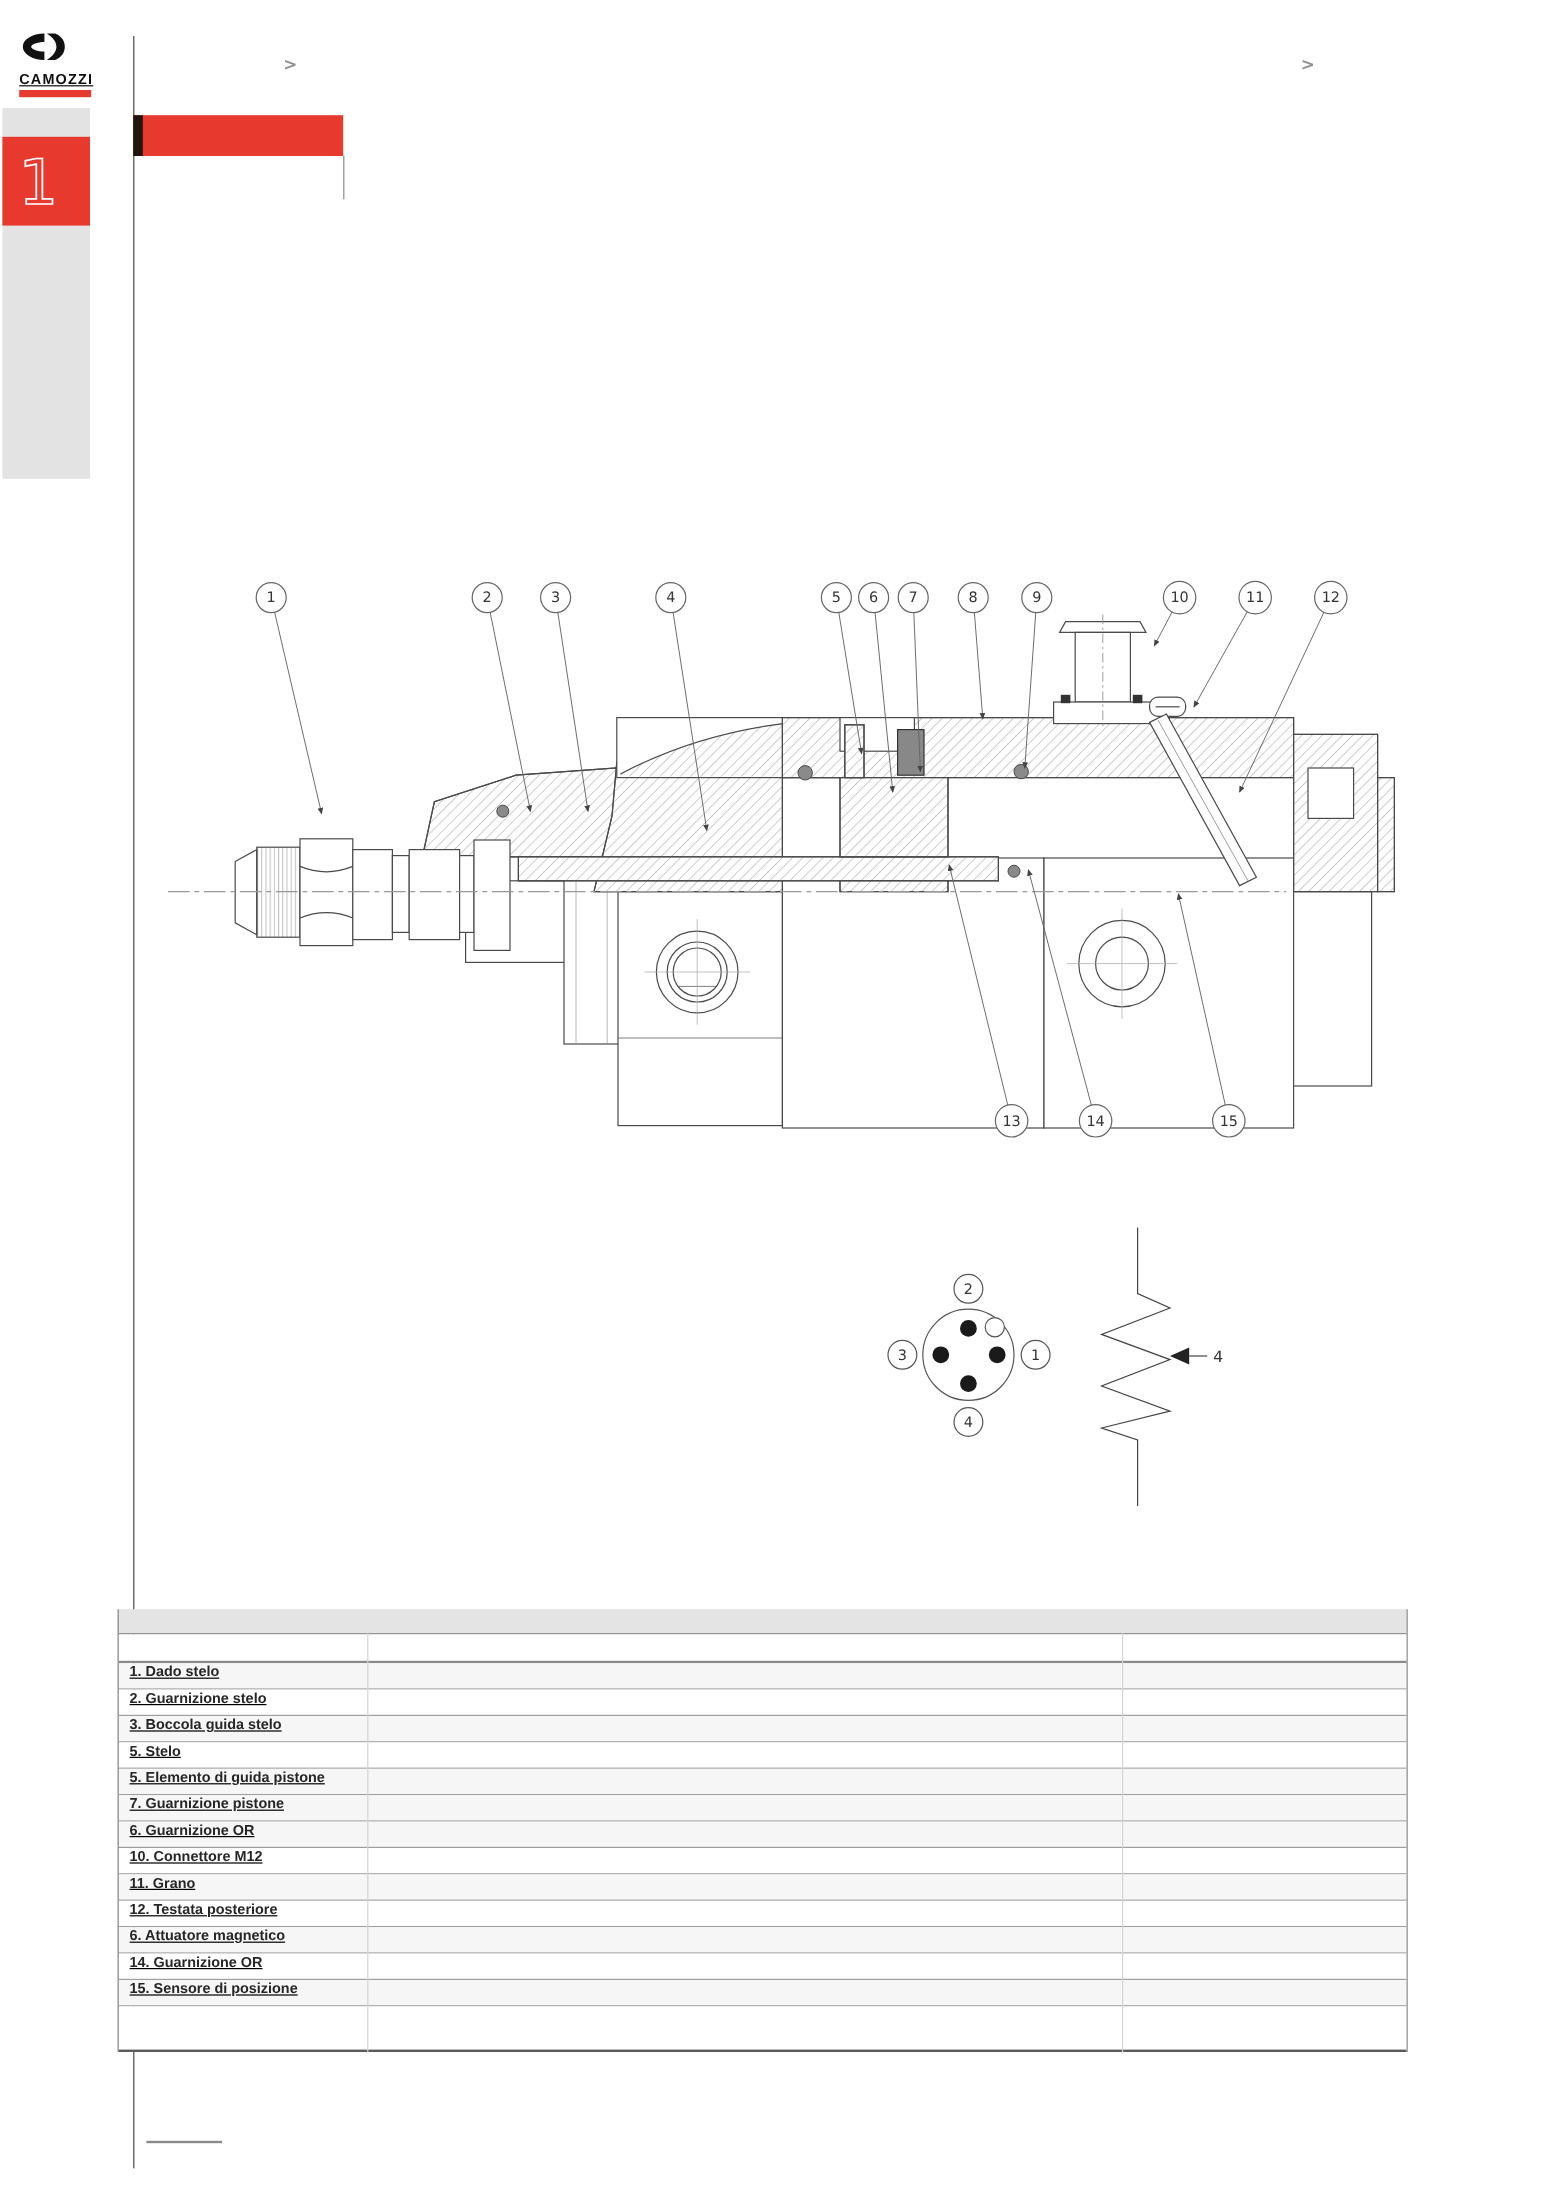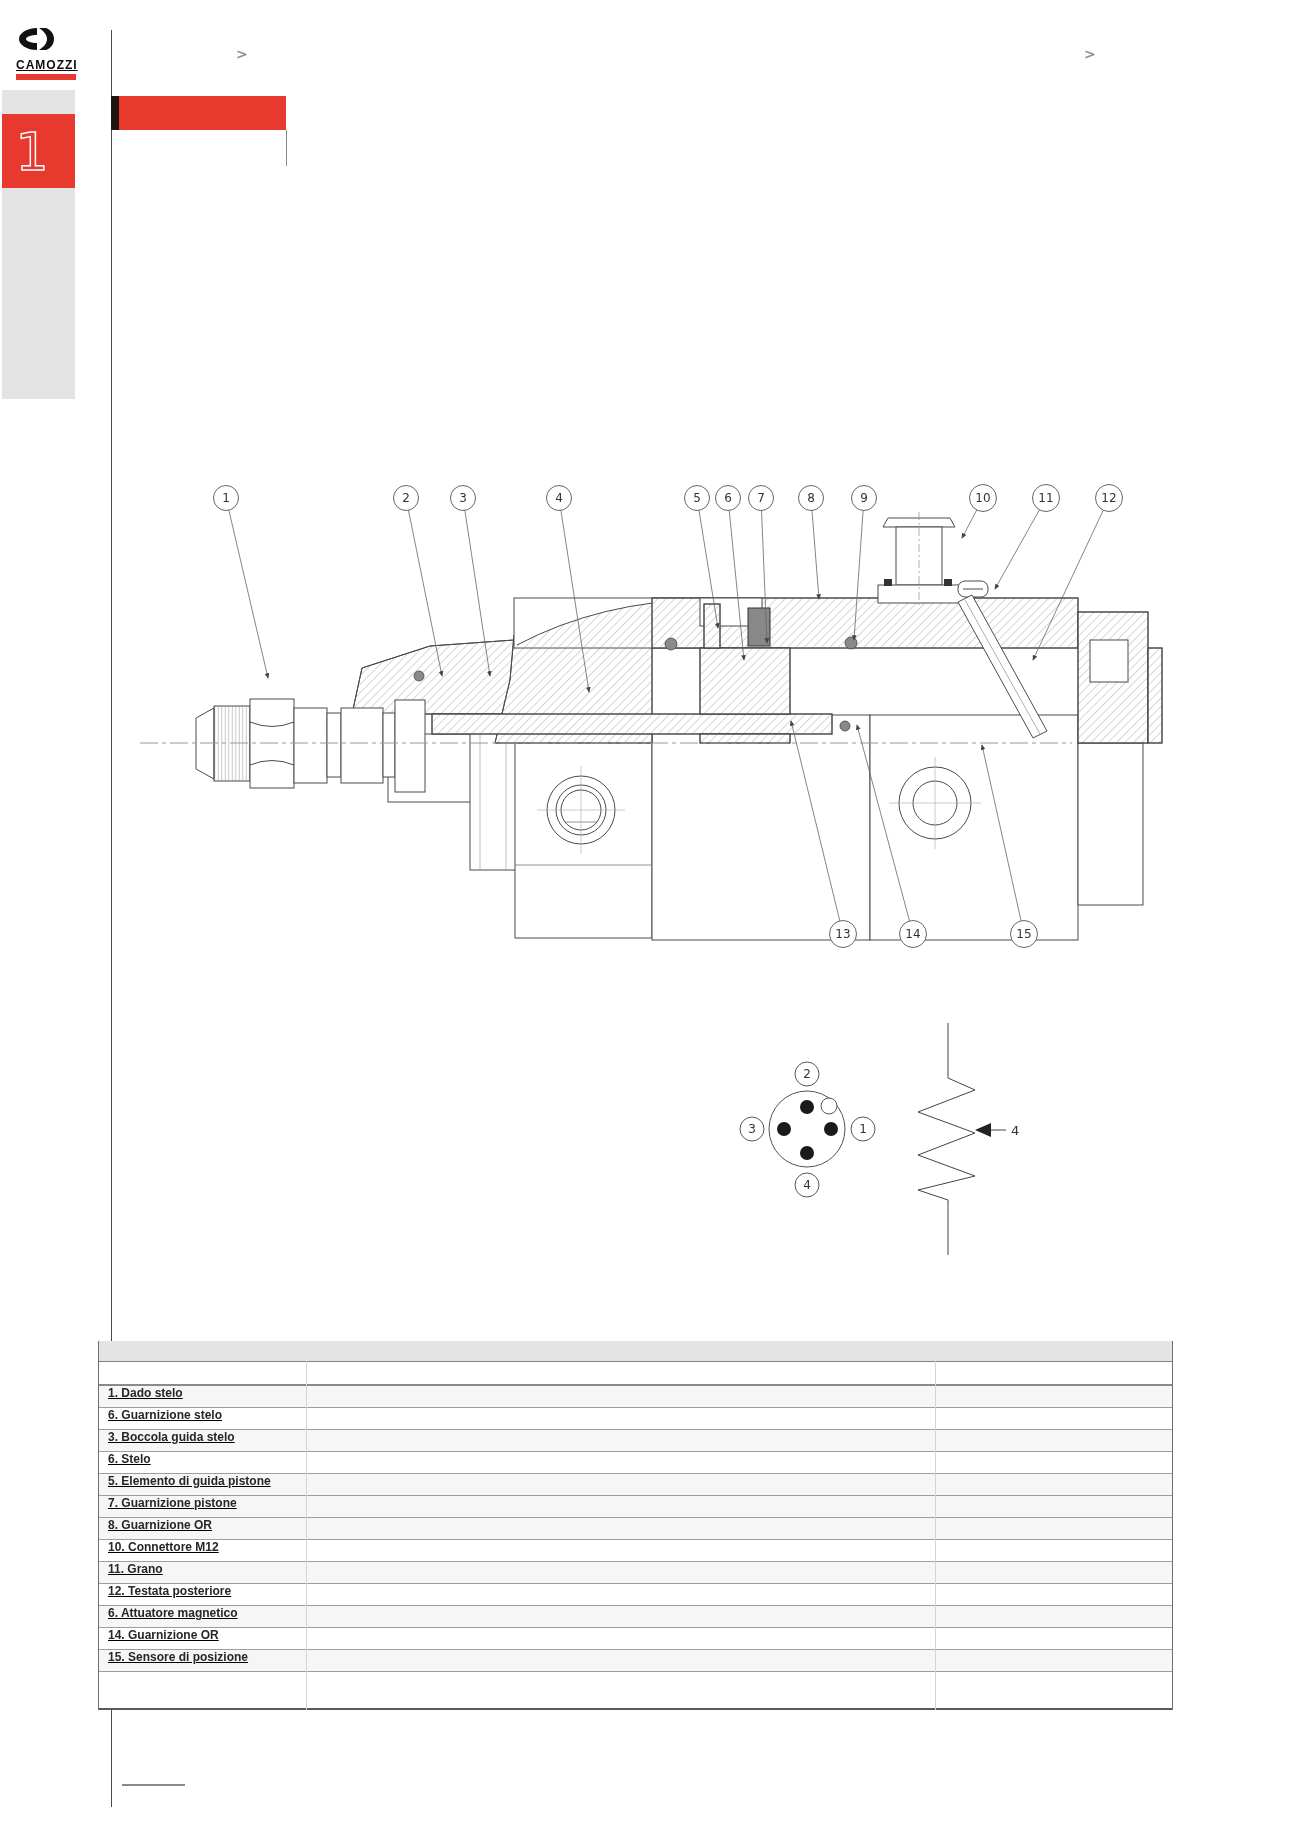--- a/index.html
+++ b/index.html
@@ -298,26 +298,26 @@
       <polygon points="975,1130 991,1123 991,1137" fill="#222"></polygon>
       <line x1="991" y1="1130" x2="1006" y2="1130" stroke="#444" stroke-width="1"></line>
       <text x="1011" y="1135" font-size="13" fill="#333" text-anchor="start">4</text>
     </g>
   </svg>
 
   <div class="parts-table">
     <div class="pt-header"></div>
     <div class="pt-spacer"></div>
     <div class="trow alt"><span>1. Dado stelo</span></div>
-    <div class="trow"><span>6. Guarnizione stelo</span></div>
+    <div class="trow"><span>2. Guarnizione stelo</span></div>
     <div class="trow alt"><span>3. Boccola guida stelo</span></div>
-    <div class="trow"><span>6. Stelo</span></div>
+    <div class="trow"><span>5. Stelo</span></div>
     <div class="trow alt"><span>5. Elemento di guida pistone</span></div>
     <div class="trow alt"><span>7. Guarnizione pistone</span></div>
-    <div class="trow alt"><span>8. Guarnizione OR</span></div>
+    <div class="trow alt"><span>6. Guarnizione OR</span></div>
     <div class="trow"><span>10. Connettore M12</span></div>
     <div class="trow alt"><span>11. Grano</span></div>
     <div class="trow"><span>12. Testata posteriore</span></div>
     <div class="trow alt"><span>6. Attuatore magnetico</span></div>
     <div class="trow"><span>14. Guarnizione OR</span></div>
     <div class="trow alt"><span>15. Sensore di posizione</span></div>
     <div class="pt-empty"></div>
     <div class="pt-divider d1"></div>
     <div class="pt-divider d2"></div>
   </div>

